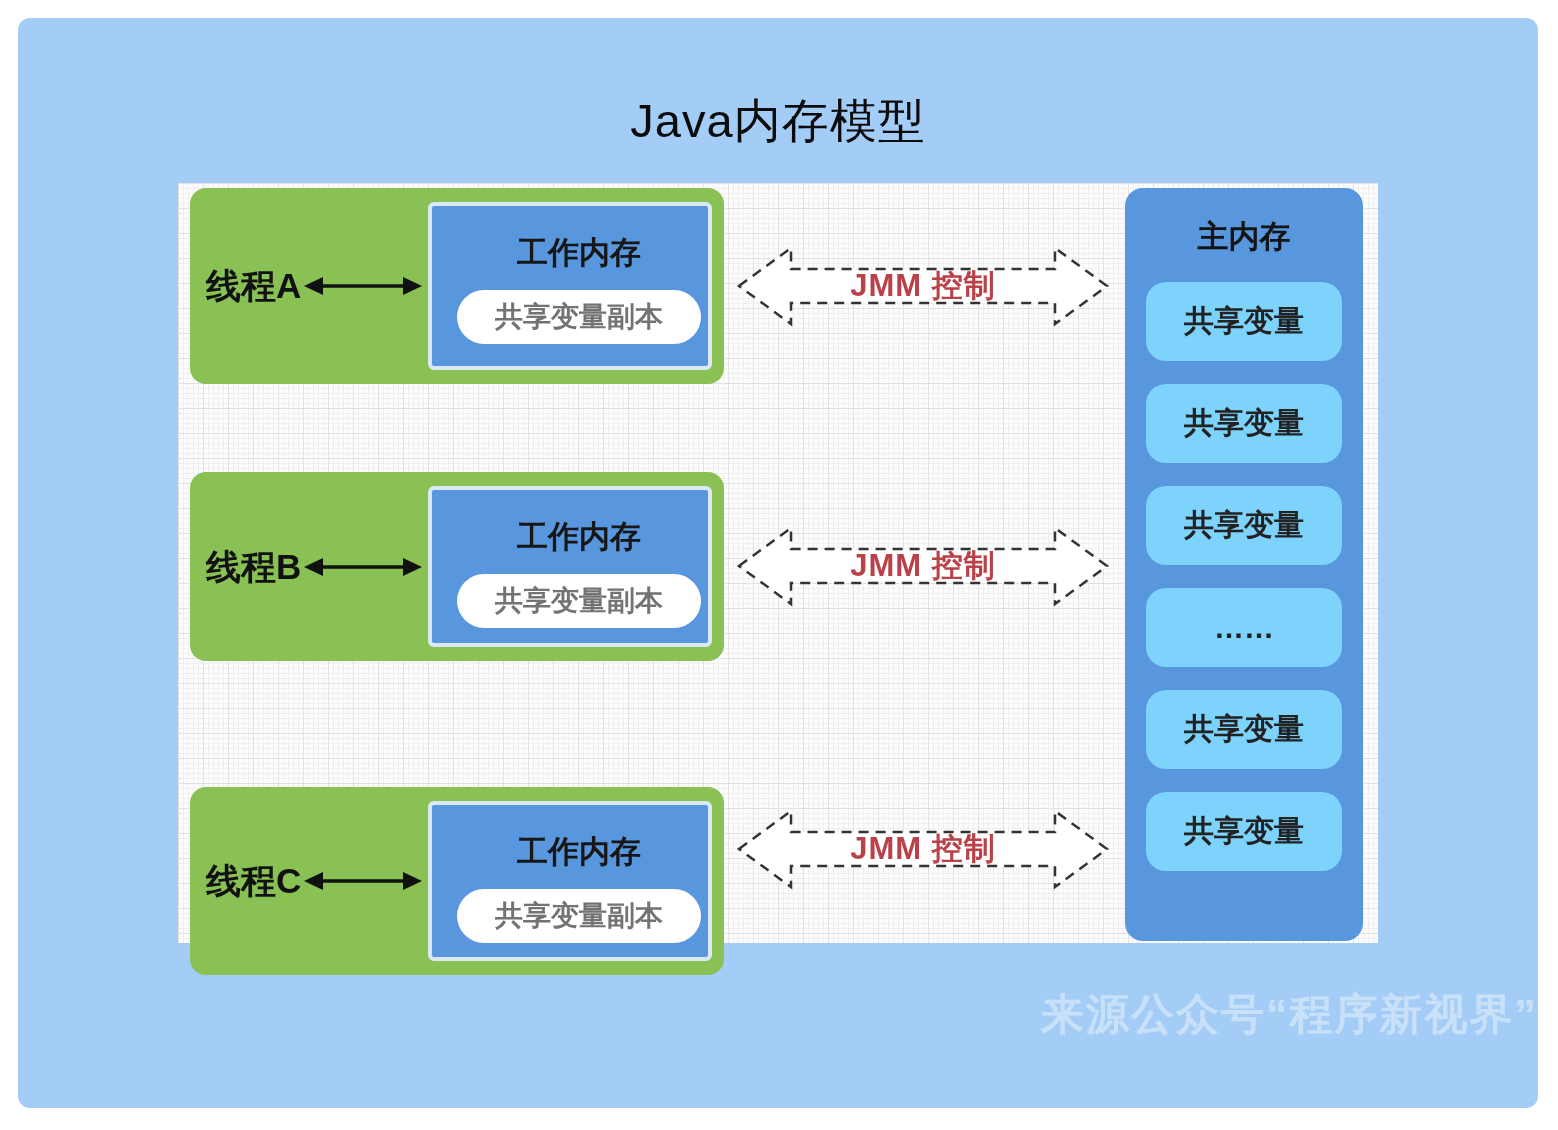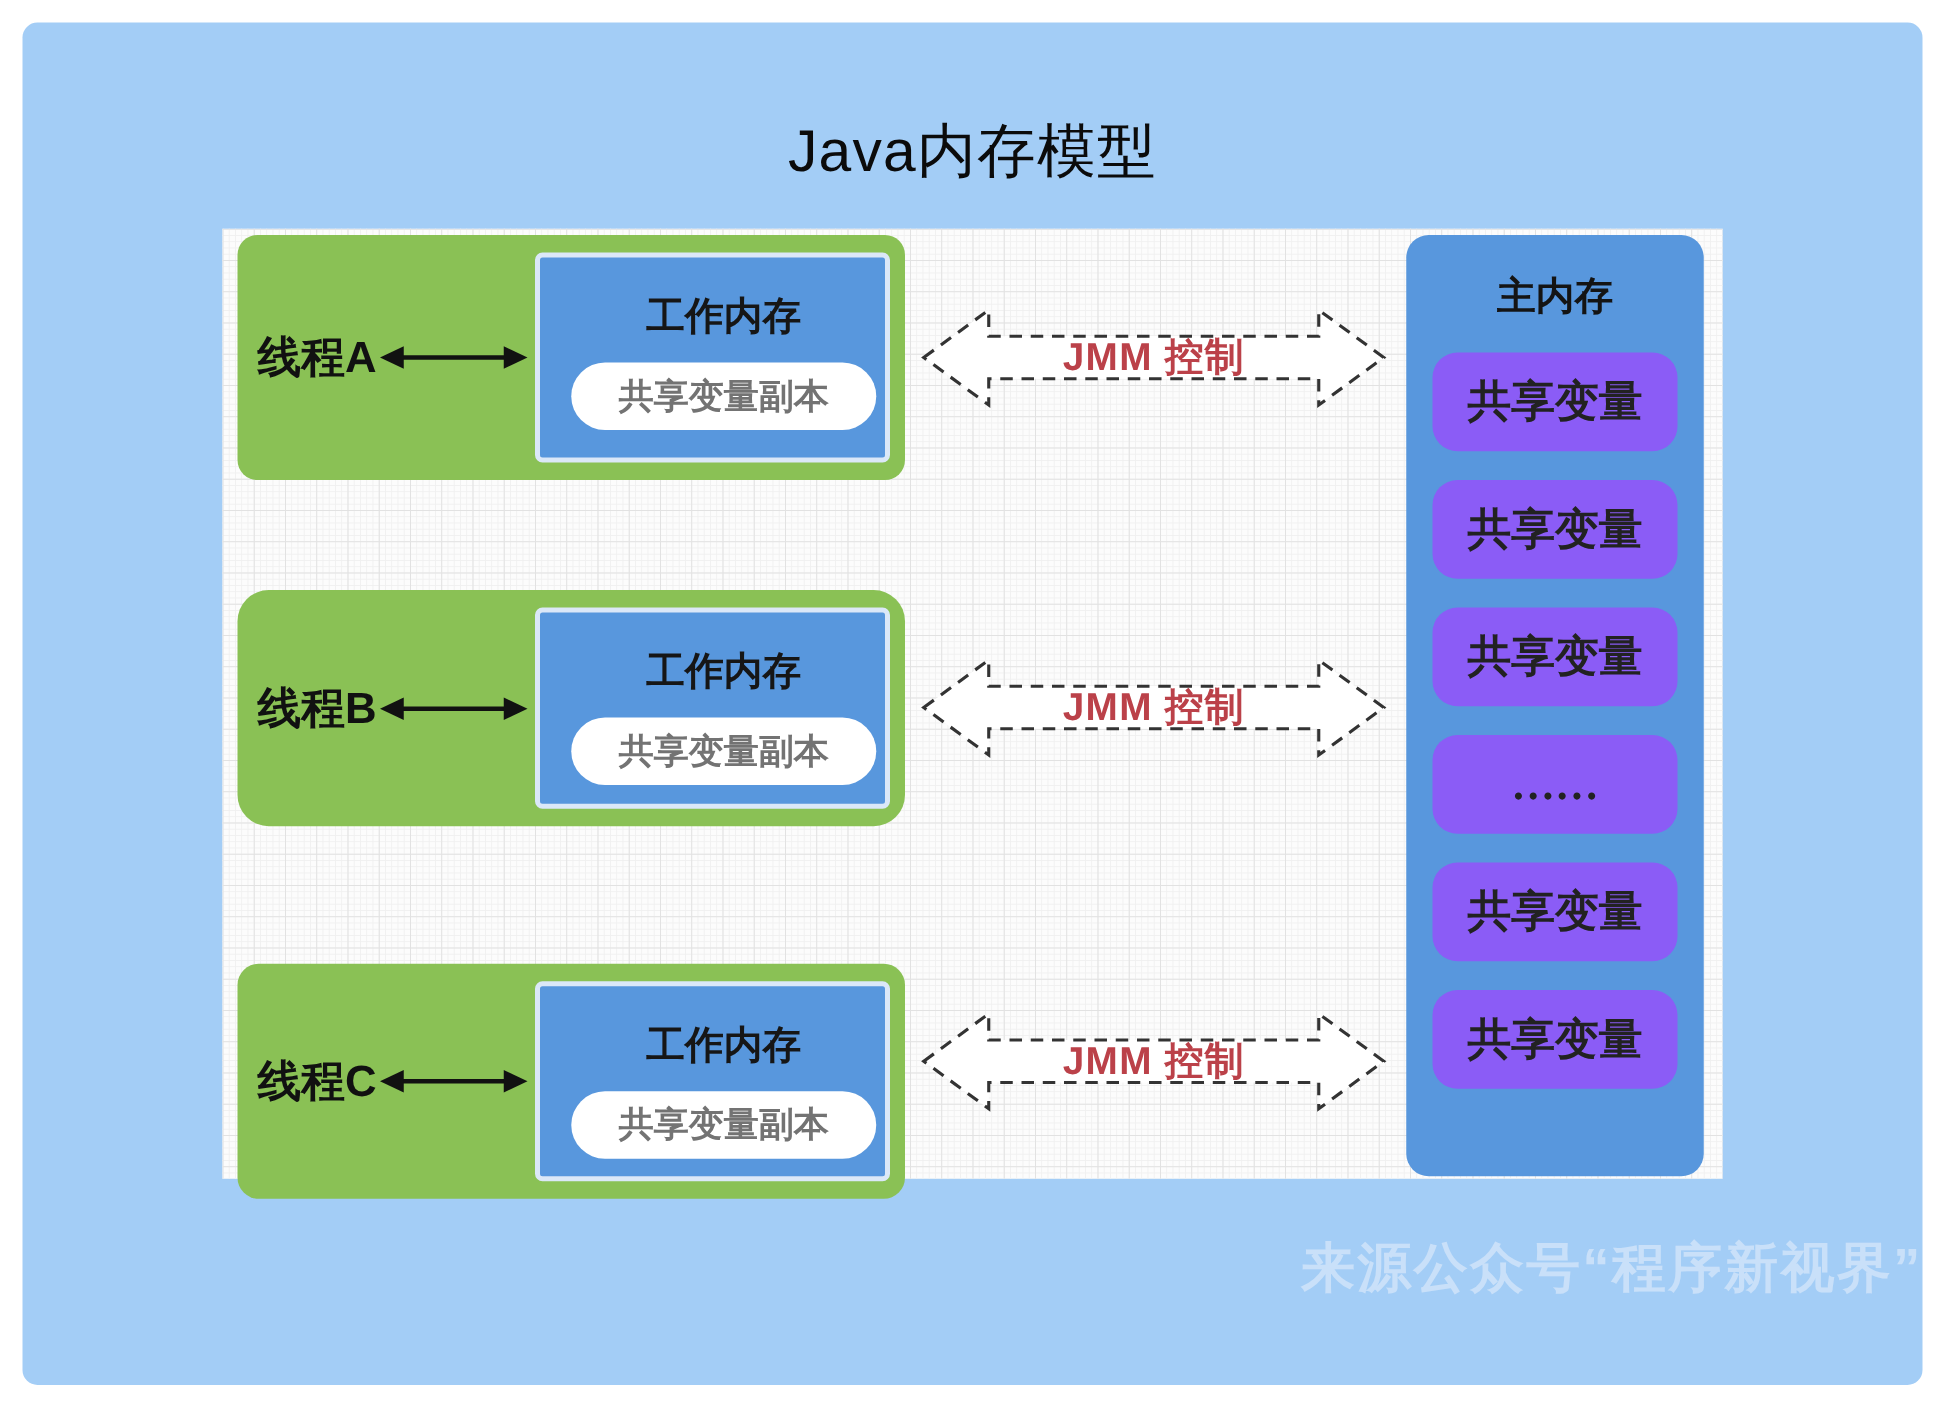--- a/index.html
+++ b/index.html
@@ -24,22 +24,22 @@
     background-image:
       linear-gradient(#e2e2e2 1px,transparent 1px),
       linear-gradient(90deg,#e2e2e2 1px,transparent 1px),
       linear-gradient(#f0f0f0 1px,transparent 1px),
       linear-gradient(90deg,#f0f0f0 1px,transparent 1px);
     background-size:25px 25px,25px 25px,5px 5px,5px 5px;}
   
   .thread-box{position:absolute;left:12px;width:534px;background:var(--green);
     border-radius:16px;}
   .thread-a{top:5px;height:196px;}
-  .thread-b{top:289px;height:189px;border-radius:25px;}
-  .thread-c{top:588px;height:188px;border-radius:17px;}
+  .thread-b{top:289px;height:189px;}
+  .thread-c{top:604px;height:188px;}
   .thread-label{position:absolute;left:16px;top:50%;transform:translateY(-50%);
     font-size:35px;font-weight:700;color:#111;}
   .link-arrow{position:absolute;left:112px;top:50%;transform:translateY(-50%);}
   .work-mem{position:absolute;left:238px;top:14px;bottom:14px;width:284px;
     background:var(--blue);border:4px solid #dbe8f8;border-radius:6px;
     display:flex;flex-direction:column;align-items:center;padding-left:18px;}
   .work-mem-title{margin-top:26px;font-size:31px;font-weight:600;color:#161616;}
   .copy-pill{margin-top:16px;width:244px;height:54px;background:#ffffff;
     border-radius:27px;display:flex;align-items:center;justify-content:center;
     font-size:28px;font-weight:700;color:#737373;}
@@ -52,23 +52,23 @@
   .jmm-label{position:absolute;inset:0;display:flex;align-items:center;
     justify-content:center;font-size:31px;font-weight:600;color:var(--red);
     letter-spacing:1px;}
   
   .main-mem{position:absolute;left:947px;top:5px;width:238px;height:753px;
     background:var(--blue);border-radius:18px;padding-top:30px;}
   .main-mem-title{text-align:center;font-size:31px;font-weight:600;color:#141414;
     line-height:38px;}
   .slot-list{margin-top:26px;display:flex;flex-direction:column;gap:23px;
     padding:0 21px;}
-  .slot-pill{height:79px;background:#8b5cf6;border-radius:20px;display:flex;
-    align-items:center;justify-content:center;font-size:35px;font-weight:700;
-    color:#222;font-family:Liberation Serif, serif;}
+  .slot-pill{height:79px;background:#7dd3fc;border-radius:20px;display:flex;
+    align-items:center;justify-content:center;font-size:30px;font-weight:700;
+    color:#222;}
   .watermark{position:absolute;top:968px;left:0;width:100%;text-align:right;
     font-size:43px;font-weight:700;color:var(--watermark);letter-spacing:2px;}
 </style>
 </head>
 <body>
 
 <div class="page">
   <div class="panel">
 
     <h1 class="title">Java内存模型</h1>

